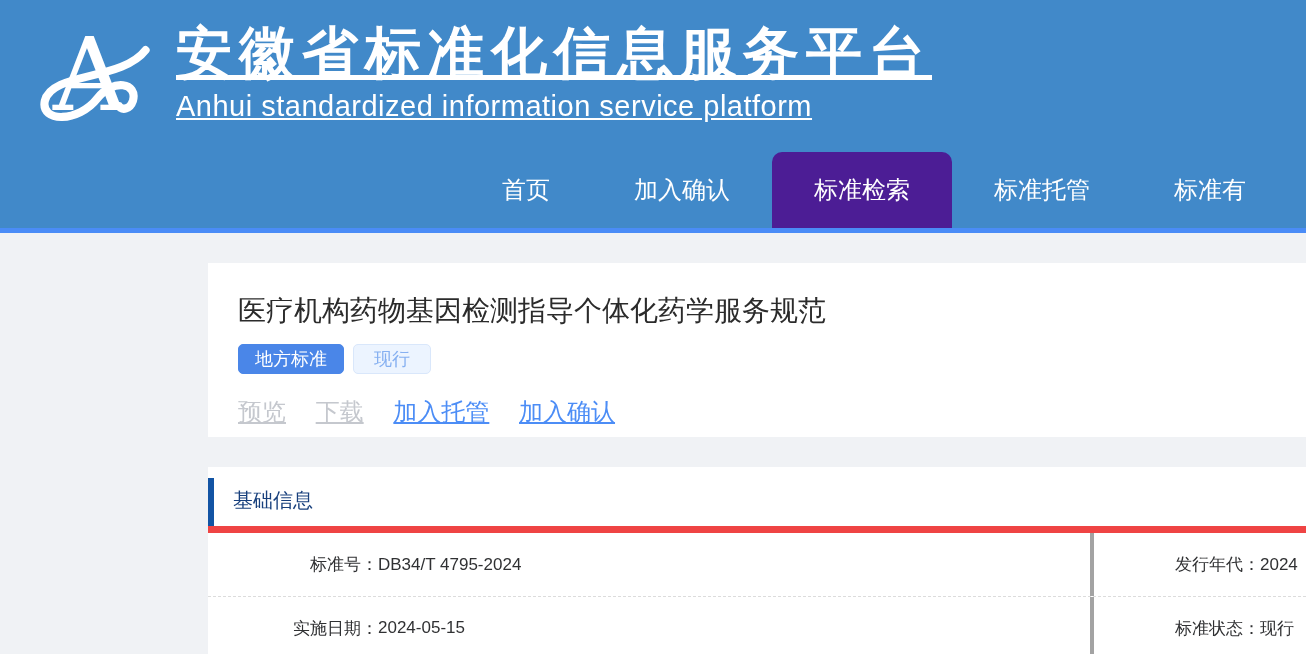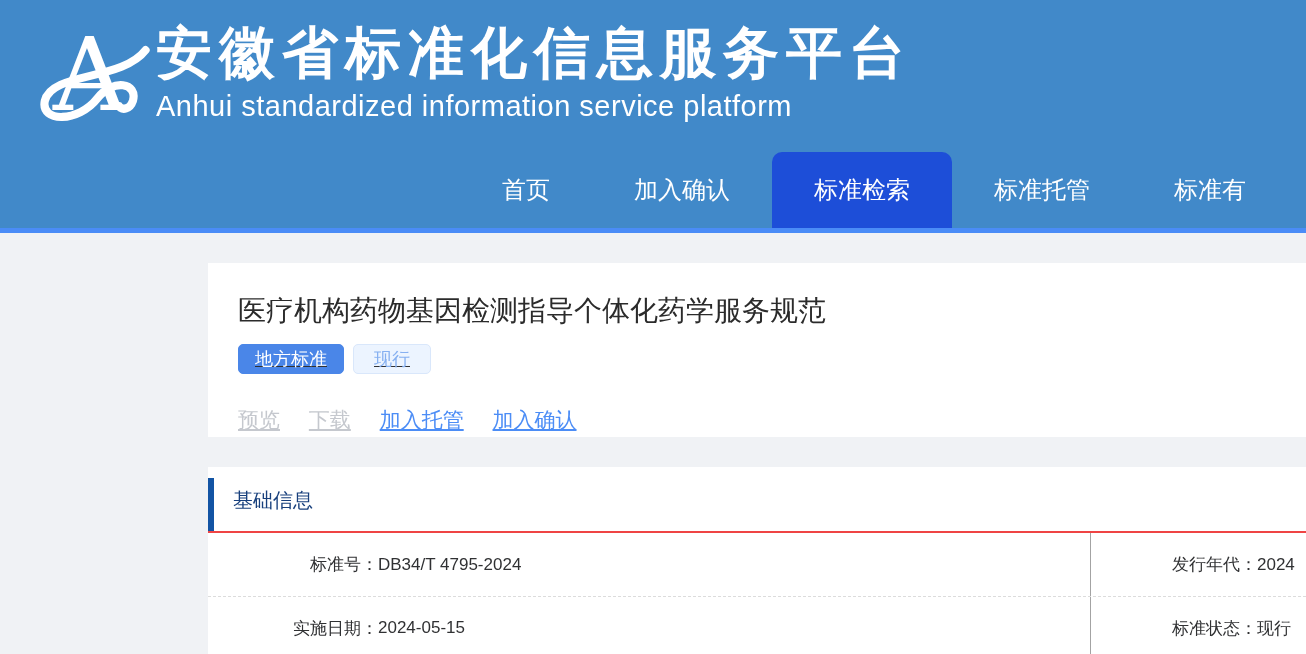--- a/index.html
+++ b/index.html
@@ -9,65 +9,65 @@
     background:#f0f2f5;
     position:relative;
     overflow:hidden;
     color:#303133;
   }
 
   
   .site-header { background:#4189c9; width:1306px; }
   .header-top { height:152px; position:relative; }
   .logo { position:absolute; left:33px; top:16px; }
-  .brand { position:absolute; left:156px; top:22px; color:#fff; }
+  .brand { position:absolute; left:176px; top:22px; color:#fff;text-decoration:underline; }
   .brand-cn { font-size:56px; font-weight:bold; letter-spacing:7px; line-height:1.1; white-space:nowrap; }
   .brand-en { font-size:29px; font-weight:normal; margin-top:6px; letter-spacing:0.5px; white-space:nowrap; }
 
   
   .nav-row { height:76px; display:flex; padding-left:460px; white-space:nowrap; }
   .nav-item {
     height:76px; line-height:76px; padding:0 42px;
     color:#fff; font-size:24px; cursor:pointer; text-align:center;
   }
-  .nav-item.active { background:#1d4ed8; border-radius:10px 10px 0 0; }
+  .nav-item.active { background:#4c1d95; border-radius:10px 10px 0 0; }
   .nav-underline { height:5px; background:#4a8cf7; width:1306px; }
 
   
   .card { background:#fff; margin-left:208px; width:1098px; }
   .card-detail { margin-top:30px; height:174px; padding:30px 0 0 30px; }
 
   .std-title { font-size:28px; color:#2b2b2b; font-weight:normal; line-height:1.3; }
 
-  .tag-row { margin-top:15px; display:flex; align-items:center;text-decoration:underline; }
+  .tag-row { margin-top:15px; display:flex; align-items:center; }
   .tag { height:30px; line-height:28px; font-size:18px; border-radius:5px; display:inline-block; }
   .tag-primary { background:#4a86e8; color:#fff; border:1px solid #4a86e8; padding:0 16px; margin-right:9px; }
   .tag-plain   { background:#ecf4ff; color:#86b0f1; border:1px solid #d9e7fb; padding:0 20px; }
 
-  .action-row { margin-top:32px; font-size:21px; }
+  .action-row { margin-top:22px; font-size:24px; }
   .action-link { text-decoration:underline; margin-right:23px; cursor:pointer; }
   .action-link.disabled { color:#c5c8ce; cursor:default; }
   .action-link.enabled  { color:#4c8df6; }
 
   
   .card-info { margin-top:30px; height:220px; }
   .section-header {
     position:relative; height:66px; line-height:66px;
     padding-left:25px; font-size:20px; color:#173f7c;
-    border-bottom:2px solid #ef4444;
+    border-bottom:7px solid #ef4444;
   }
   .section-header::before {
     content:""; position:absolute; left:0; top:11px; bottom:0;
     width:6px; background:#1254a4;
   }
   .info-row { display:flex; height:63px; align-items:stretch;padding-left:48px; }
   .info-row + .info-row { border-top:1px dashed #dcdcdc; }
   .cell { display:flex; align-items:center; font-size:17px; }
   .cell-left  { width:834px; }
-  .cell-right { flex:1; border-left:1px solid #a3a3a3; }
+  .cell-right { flex:1; border-left:4px solid #a3a3a3; }
   .cell-left  .f-label { width:122px; text-align:right; color:#303133; }
   .cell-right .f-label { width:166px; text-align:right; color:#303133; }
   .f-value { color:#303133; }
 </style>
 </head>
 <body>
 
 <div class="site-header">
   <div class="header-top">
     <div class="logo">

